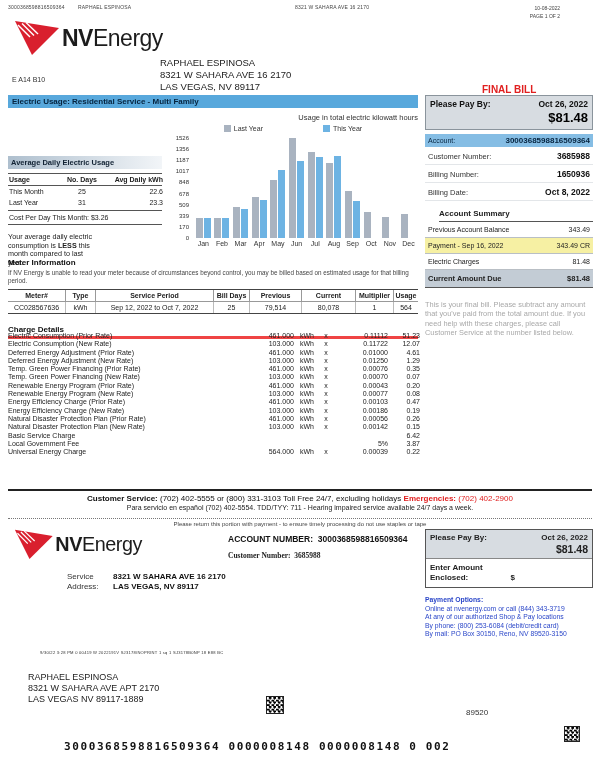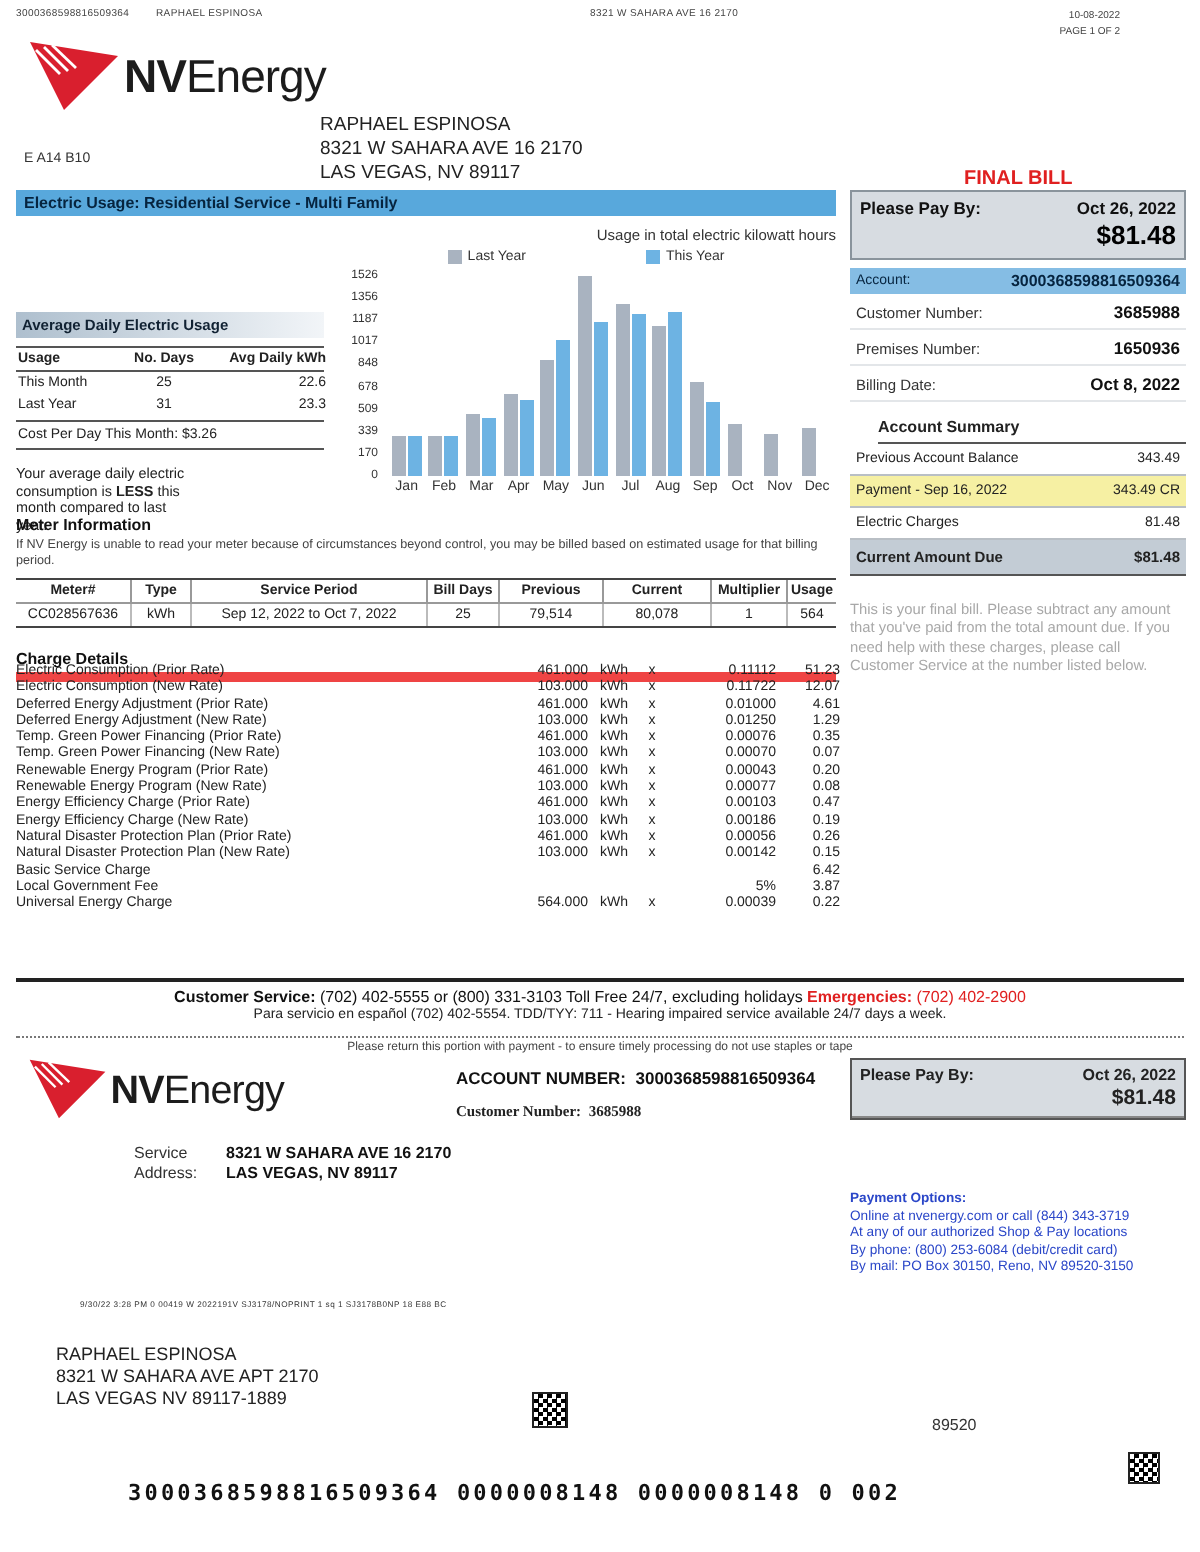--- a/index.html
+++ b/index.html
@@ -58,21 +58,21 @@
   
   .meter { position:absolute; left:8px; top:258px; width:410px; }
   .h8 { font-size:8px; font-weight:700; color:#111; }
   .meter-note { font-size:6.3px; color:#444; line-height:8px; margin-top:2px; }
   .meter-table { margin-top:4px; border-top:1.5px solid #444; border-bottom:1.5px solid #444; font-size:7px; }
   .mt-h, .mt-r { display:grid; grid-template-columns:58px 30px 118px 36px 52px 54px 38px 1fr; }
   .mt-h span { font-weight:700; text-align:center; border-right:1px solid #999; border-bottom:1px solid #999; padding:2px 1px; }
   .mt-h span:last-child { border-right:0; }
   .mt-r span { text-align:center; border-right:1px solid #bbb; padding:2px 1px; }
   .mt-r span:last-child { border-right:0; }
-  .charge-h { position:absolute; left:8px; top:325px; width:410px; border-bottom:5px solid #ef4444; padding-bottom:2px; }
+  .charge-h { position:absolute; left:8px; top:325px; width:410px; border-bottom:3px solid #ef4444; padding-bottom:2px; }
   .charges { position:absolute; left:8px; top:332px; width:412px; font-size:7px; }
   .charge-row { display:grid; grid-template-columns:238px 48px 26px 12px 56px 1fr; line-height:8.3px; }
   .charge-row .c-qty { text-align:right; }
   .charge-row .c-unit { text-align:center; }
   .charge-row .c-x { text-align:center; }
   .charge-row .c-rate { text-align:right; }
   .charge-row .c-amount { text-align:right; }
 
   
   .sidebar { position:absolute; left:425px; top:95px; width:168px; }
@@ -438,21 +438,21 @@
     </div>
     <div class="acct-bar">
       <span class="lbl">Account:</span>
       <span class="val">3000368598816509364</span>
     </div>
     <div class="inforow">
       <span class="lbl">Customer Number:</span>
       <span class="val">3685988</span>
     </div>
     <div class="inforow">
-      <span class="lbl">Premises Number:</span>
+      <span class="lbl">Billing Number:</span>
       <span class="val">1650936</span>
     </div>
     <div class="inforow">
       <span class="lbl">Billing Date:</span>
       <span class="val">Oct 8, 2022</span>
     </div>
     <div class="summary-title">Account Summary</div>
     <div class="sumrow">
       <span>Previous Account Balance</span>
       <span>343.49</span>
@@ -499,20 +499,24 @@
   </div>
 
   <div class="stub-paybox">
     <div class="head">
       <div class="r1">
         <span>Please Pay By:</span>
         <span>Oct 26, 2022</span>
       </div>
       <div class="r2">$81.48</div>
     </div>
+    <div class="encl">
+      <span><span>Enter Amount</span><br><span>Enclosed:</span></span>
+      <span class="dollar">$</span>
+    </div>
   </div>
 
   <div class="pay-options">
     <div class="t">Payment Options:</div>
     <div>
         <div>Online at nvenergy.com or call (844) 343-3719</div>
         <div>At any of our authorized Shop &amp; Pay locations</div>
         <div>By phone: (800) 253-6084 (debit/credit card)</div>
         <div>By mail: PO Box 30150, Reno, NV 89520-3150</div>
       </div>

